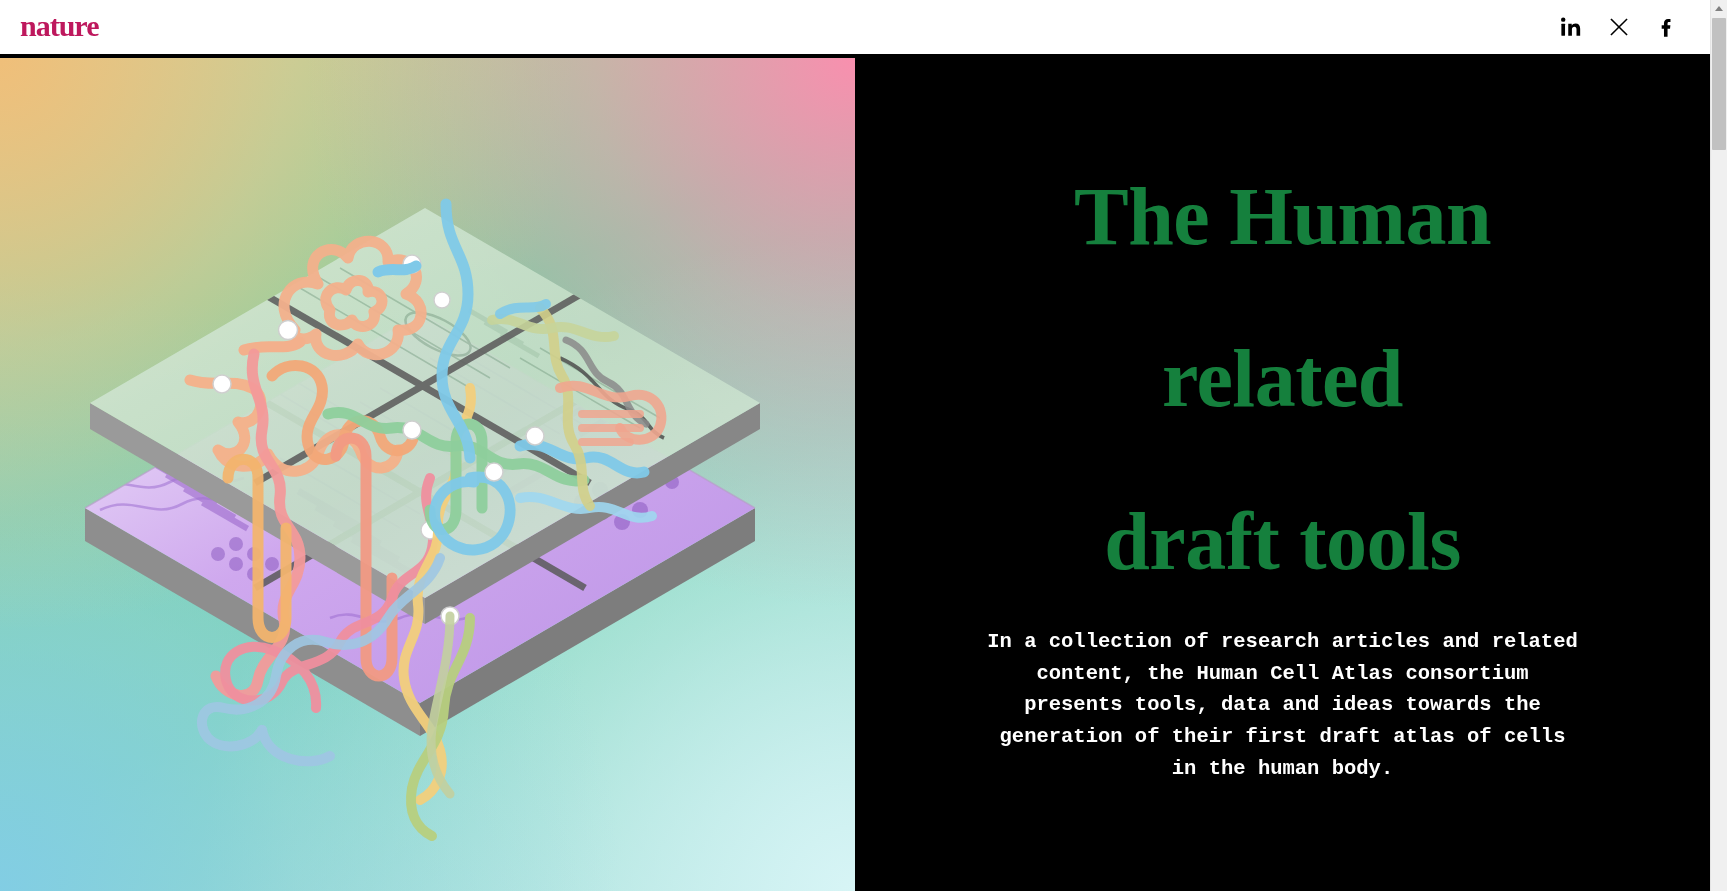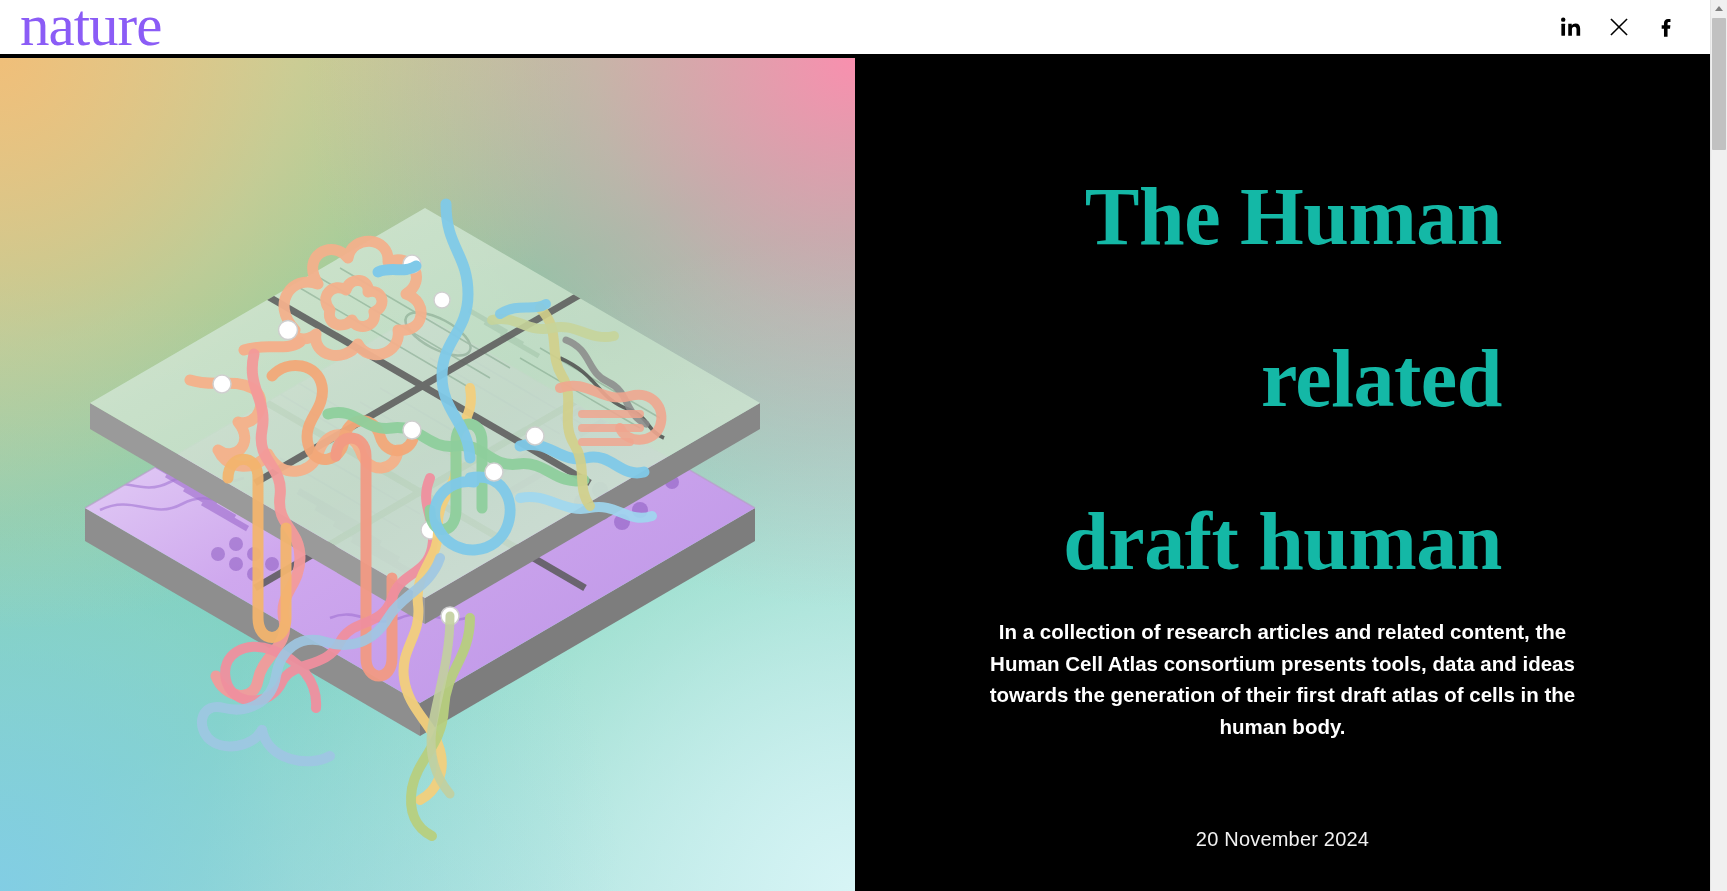--- a/index.html
+++ b/index.html
@@ -28,25 +28,25 @@
     height: 58px;
     background: #ffffff;
     border-bottom: 4px solid #000000;
     display: flex;
     align-items: center;
     z-index: 20;
   }
   .brand-logo {
     margin-left: 20px;
     font-family: "Liberation Serif", serif;
-    font-weight: 400;
-    font-size: 59px;
+    font-weight: 700;
+    font-size: 30px;
     line-height: 45px;
     letter-spacing: -1px;
-    color: #8b5cf6;
+    color: #be185d;
     user-select: none;
     padding-bottom: 4px;
   }
   .header-spacer { flex: 1 1 auto; }
   .social-links {
     display: flex;
     align-items: center;
     gap: 22px;
     margin-right: 30px;
   }
@@ -97,28 +97,28 @@
     flex-direction: column;
     align-items: center;
     padding: 0 70px;
   }
   .hero-title {
     margin-top: 118px;
     font-family: "Liberation Serif", serif;
     font-weight: 700;
     font-size: 82px;
     line-height: 0.99;
-    text-align: right;
+    text-align: center;
     letter-spacing: -0.5px;
-    color: #14b8a6;
+    color: #15803d;
     max-width: 620px;
   }
   .hero-standfirst {
-    margin-top: 34px;
-    font-family: Liberation Sans, sans-serif;
+    margin-top: 44px;
+    font-family: Liberation Mono, monospace;
     font-weight: 700;
     font-size: 20.5px;
     line-height: 1.55;
     text-align: center;
     color: #ffffff;
     max-width: 600px;
   }
   .hero-date {
     position: absolute;
     bottom: 40px;
@@ -390,24 +390,23 @@
         </g>
       </svg>
     </figure>
 
     <div class="hero-copy">
       <h1 class="hero-title">
         <span>The Human</span><br>
         <br>
         <span>related</span><br>
         <br>
-        <span>draft human</span>
+        <span>draft tools</span>
       </h1>
       <p class="hero-standfirst">In a collection of research articles and related content, the Human Cell Atlas consortium presents tools, data and ideas towards the generation of their first draft atlas of cells in the human body.</p>
-      <div class="hero-date">20 November 2024</div>
     </div>
 
   </section>
 
   <div class="scrollbar">
     <div class="scroll-arrow-up">
       <div class="tri"></div>
     </div>
     <div class="scroll-thumb"></div>
   </div>

